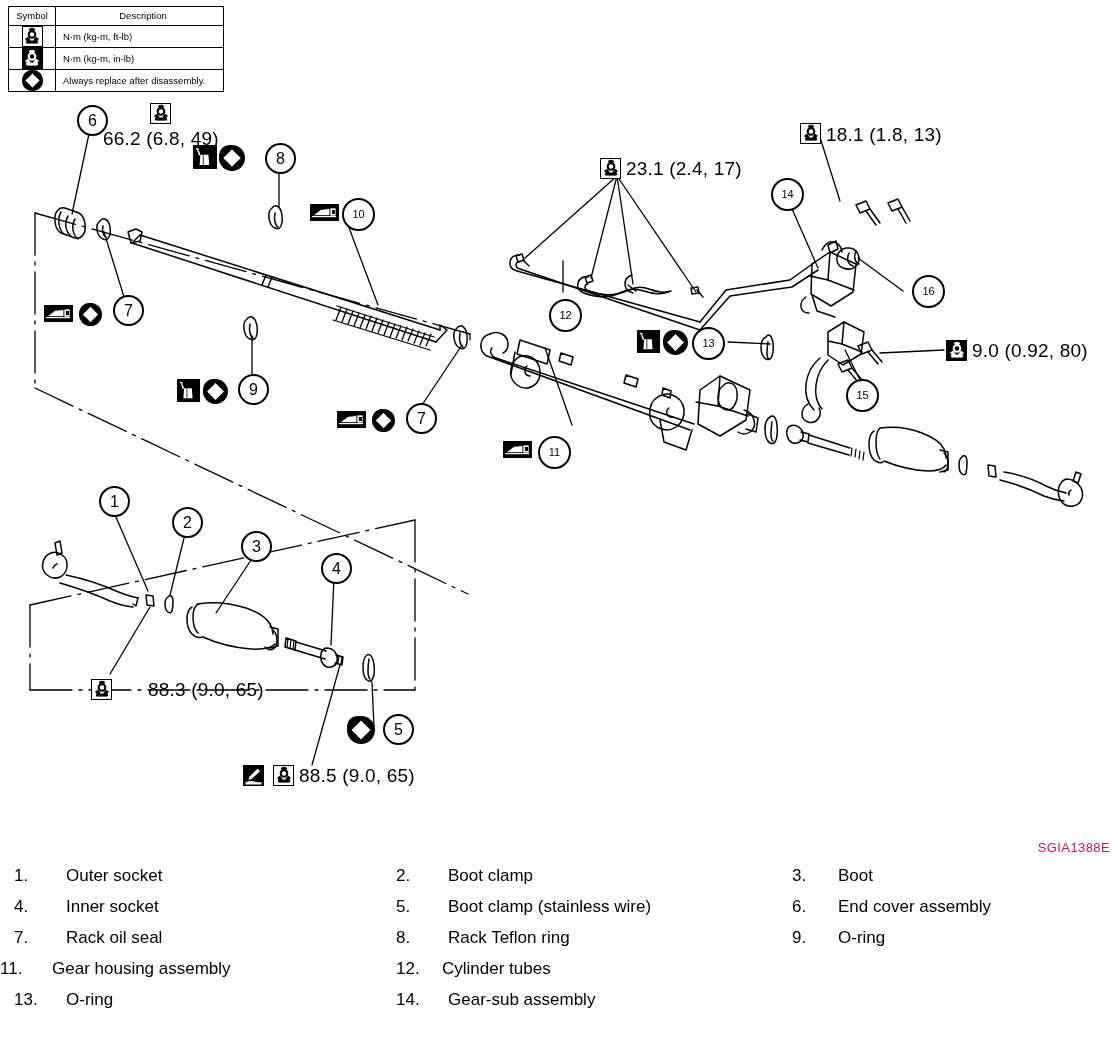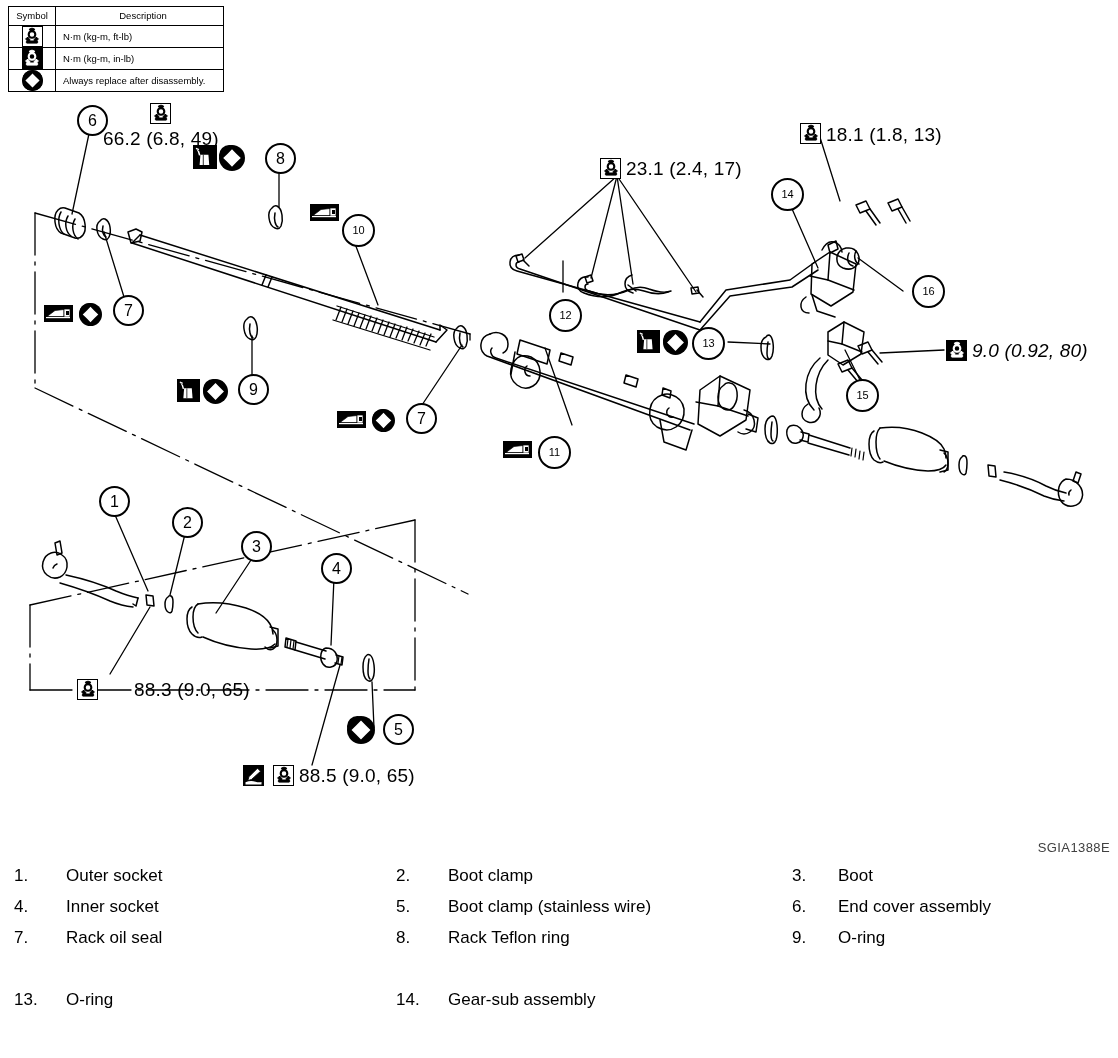--- a/index.html
+++ b/index.html
@@ -52,21 +52,21 @@
 
   
   .balloon{
     position:absolute;width:27px;height:27px;border:2px solid #000;border-radius:50%;
     background:#fff;display:flex;align-items:center;justify-content:center;
     font-size:16px;line-height:1;
   }
   .balloon.wide{width:29px;height:29px;font-size:11px;}
 
   
-  #figcode{position:absolute;right:8px;top:840px;font-size:13px;color:#404040;letter-spacing:.4px;}
+  #figcode{position:absolute;right:8px;top:840px;font-size:13px;color:#be185d;letter-spacing:.4px;}
 
   
   #parts{position:absolute;left:0;top:866px;width:1118px;}
   .prow{display:flex;height:31px;align-items:flex-start;}
   .pcell{display:flex;align-items:baseline;}
   .pcell.c1{width:382px;padding-left:14px;}
   .pcell.c2{width:396px;}
   .pcell.c3{width:320px;}
   .pnum{width:52px;font-size:17px;}
   .ptxt{font-size:17px;}
@@ -405,30 +405,30 @@
 
 <div class="tq-label" style="left:800px;top:123px;align-items:flex-end;">
   <span class="ico ico-tq">
     <svg class="g" width="20" height="20" viewBox="0 0 20 20" fill="#000" stroke="#000">
           <use href="#g-wrench"></use>
         </svg>
   </span>
   <span class="val">18.1 (1.8, 13)</span>
 </div>
 
-<div class="tq-label" style="left:946px;top:340px;font-style:italic;">
+<div class="tq-label" style="left:946px;top:340px;">
   <span class="ico ico-tqb">
     <svg class="g" width="20" height="20" viewBox="0 0 20 20" fill="#fff" stroke="#fff">
           <use href="#g-wrench"></use>
         </svg>
   </span>
   <span class="val">9.0 (0.92, 80)</span>
 </div>
 
-<div class="tq-label" style="left:77px;top:679px;gap:36px;">
+<div class="tq-label" style="left:91px;top:679px;gap:36px;">
   <span class="ico ico-tq">
     <svg class="g" width="20" height="20" viewBox="0 0 20 20" fill="#000" stroke="#000">
           <use href="#g-wrench"></use>
         </svg>
   </span>
   <span class="val">88.3 (9.0, 65)</span>
 </div>
 
 <div class="tq-label" style="left:243px;top:765px;">
   <span class="ico ico-seal">
@@ -564,21 +564,21 @@
   <span class="ico ico-x">
     <svg class="g" width="28" height="28" viewBox="0 0 21 21">
       <circle cx="10.5" cy="10.5" r="10.5" fill="#000"></circle>
       <path d="M10.5 3.4 L14.0 7.0 L17.6 10.5 L14.0 14.0 L10.5 17.6 L7.0 14.0 L3.4 10.5 L7.0 7.0 Z" fill="#fff"></path>
     </svg>
   </span>
 </div>
 
 <div class="balloon" style="left:77px;top:105px;">6</div>
 <div class="balloon" style="left:265px;top:143px;">8</div>
-<div class="balloon wide" style="left:342px;top:198px;margin-top:16px;">10</div>
+<div class="balloon wide" style="left:342px;top:198px;">10</div>
 <div class="balloon" style="left:113px;top:295px;">7</div>
 <div class="balloon" style="left:238px;top:374px;">9</div>
 <div class="balloon" style="left:406px;top:403px;">7</div>
 
 <div class="balloon wide" style="left:549px;top:299px;">12</div>
 <div class="balloon wide" style="left:538px;top:436px;">11</div>
 <div class="balloon wide" style="left:692px;top:327px;">13</div>
 <div class="balloon wide" style="left:771px;top:178px;">14</div>
 <div class="balloon wide" style="left:846px;top:379px;">15</div>
 <div class="balloon wide" style="left:912px;top:275px;">16</div>
@@ -632,20 +632,28 @@
       <span class="pnum">8.</span>
       <span class="ptxt">Rack Teflon ring</span>
     </div>
     <div class="pcell c3">
       <span class="pnum">9.</span>
       <span class="ptxt">O-ring</span>
     </div>
   </div>
 
   <div class="prow">
+    <div class="pcell c2">
+      <span class="pnum">11.</span>
+      <span class="ptxt">Gear housing assembly</span>
+    </div>
+    <div class="pcell c3">
+      <span class="pnum">12.</span>
+      <span class="ptxt">Cylinder tubes</span>
+    </div>
   </div>
 
   <div class="prow">
     <div class="pcell c1">
       <span class="pnum">13.</span>
       <span class="ptxt">O-ring</span>
     </div>
     <div class="pcell c2">
       <span class="pnum">14.</span>
       <span class="ptxt">Gear-sub assembly</span>

